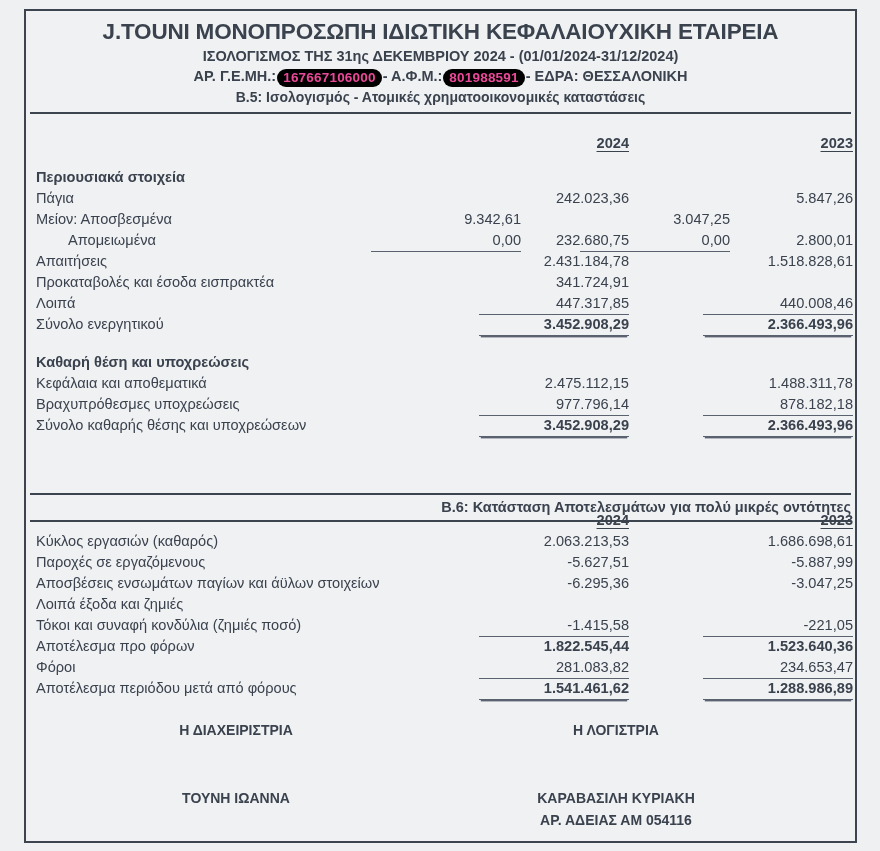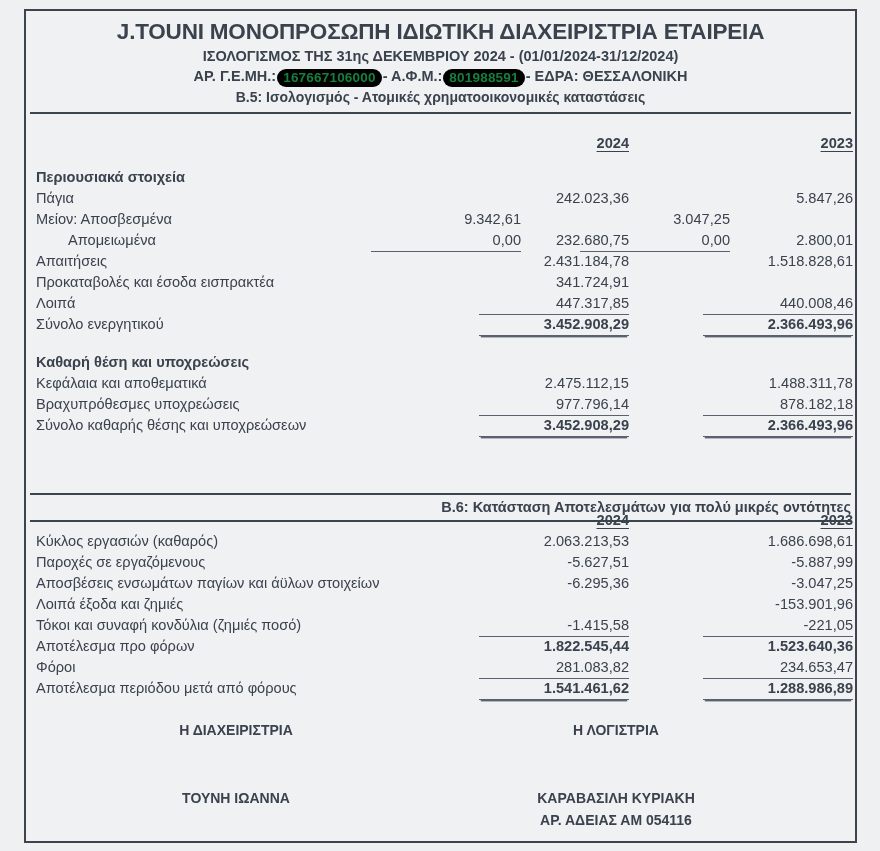--- a/index.html
+++ b/index.html
@@ -53,21 +53,21 @@
   .doc-sub3 {
     font-size: 14px;
     font-weight: bold;
     line-height: 1.5;
     white-space: nowrap;
   }
   .redact {
     display: inline-block;
     background: #000;
     border-radius: 9px;
-    color: #15803d;
+    color: #ec4899;
     padding: 0 6px;
     margin: 0 1px;
     vertical-align: -1px;
     font-size: 13.5px;
     font-weight: bold;
     letter-spacing: 0.2px;
   }
   .rule-full {
     position: absolute;
     left: 4px;
@@ -146,21 +146,21 @@
   .sig.left  { left: 60px;  width: 300px; }
   .sig.right { left: 440px; width: 300px; }
 </style>
 </head>
 <body>
 
 <div class="page">
   <div class="frame">
 
     <div class="titleblock">
-      <div class="doc-title">J.TOUNI ΜΟΝΟΠΡΟΣΩΠΗ ΙΔΙΩΤΙΚΗ ΔΙΑΧΕΙΡΙΣΤΡΙΑ ΕΤΑΙΡΕΙΑ</div>
+      <div class="doc-title">J.TOUNI ΜΟΝΟΠΡΟΣΩΠΗ ΙΔΙΩΤΙΚΗ ΚΕΦΑΛΑΙΟΥΧΙΚΗ ΕΤΑΙΡΕΙΑ</div>
       <div class="doc-sub">ΙΣΟΛΟΓΙΣΜΟΣ ΤΗΣ 31ης ΔΕΚΕΜΒΡΙΟΥ 2024 - (01/01/2024-31/12/2024)</div>
       <div class="doc-sub">
         <span>ΑΡ. Γ.Ε.ΜΗ.:</span><span class="redact">167667106000</span><span>- Α.Φ.Μ.:</span><span class="redact">801988591</span><span>- ΕΔΡΑ: ΘΕΣΣΑΛΟΝΙΚΗ</span>
       </div>
       <div class="doc-sub3">Β.5: Ισολογισμός - Ατομικές χρηματοοικονομικές καταστάσεις</div>
     </div>
 
     <div class="rule-full" style="top:101px;"></div>
 
     <div class="sheet" style="top:119px;">
@@ -268,21 +268,20 @@
       </div>
 
       <div class="row">
         <span class="lbl">Αποσβέσεις ενσωμάτων παγίων και άϋλων στοιχείων</span>
         <span class="num c2">-6.295,36</span>
         <span class="num c4">-3.047,25</span>
       </div>
 
       <div class="row">
         <span class="lbl">Λοιπά έξοδα και ζημιές</span>
-        <span class="num c4">-153.901,96</span>
       </div>
 
       <div class="row">
         <span class="lbl">Τόκοι και συναφή κονδύλια (ζημιές ποσό)</span>
         <span class="num c2 uline-bot">-1.415,58</span>
         <span class="num c4 uline-bot">-221,05</span>
       </div>
 
       <div class="row">
         <span class="lbl">Αποτέλεσμα προ φόρων</span>

